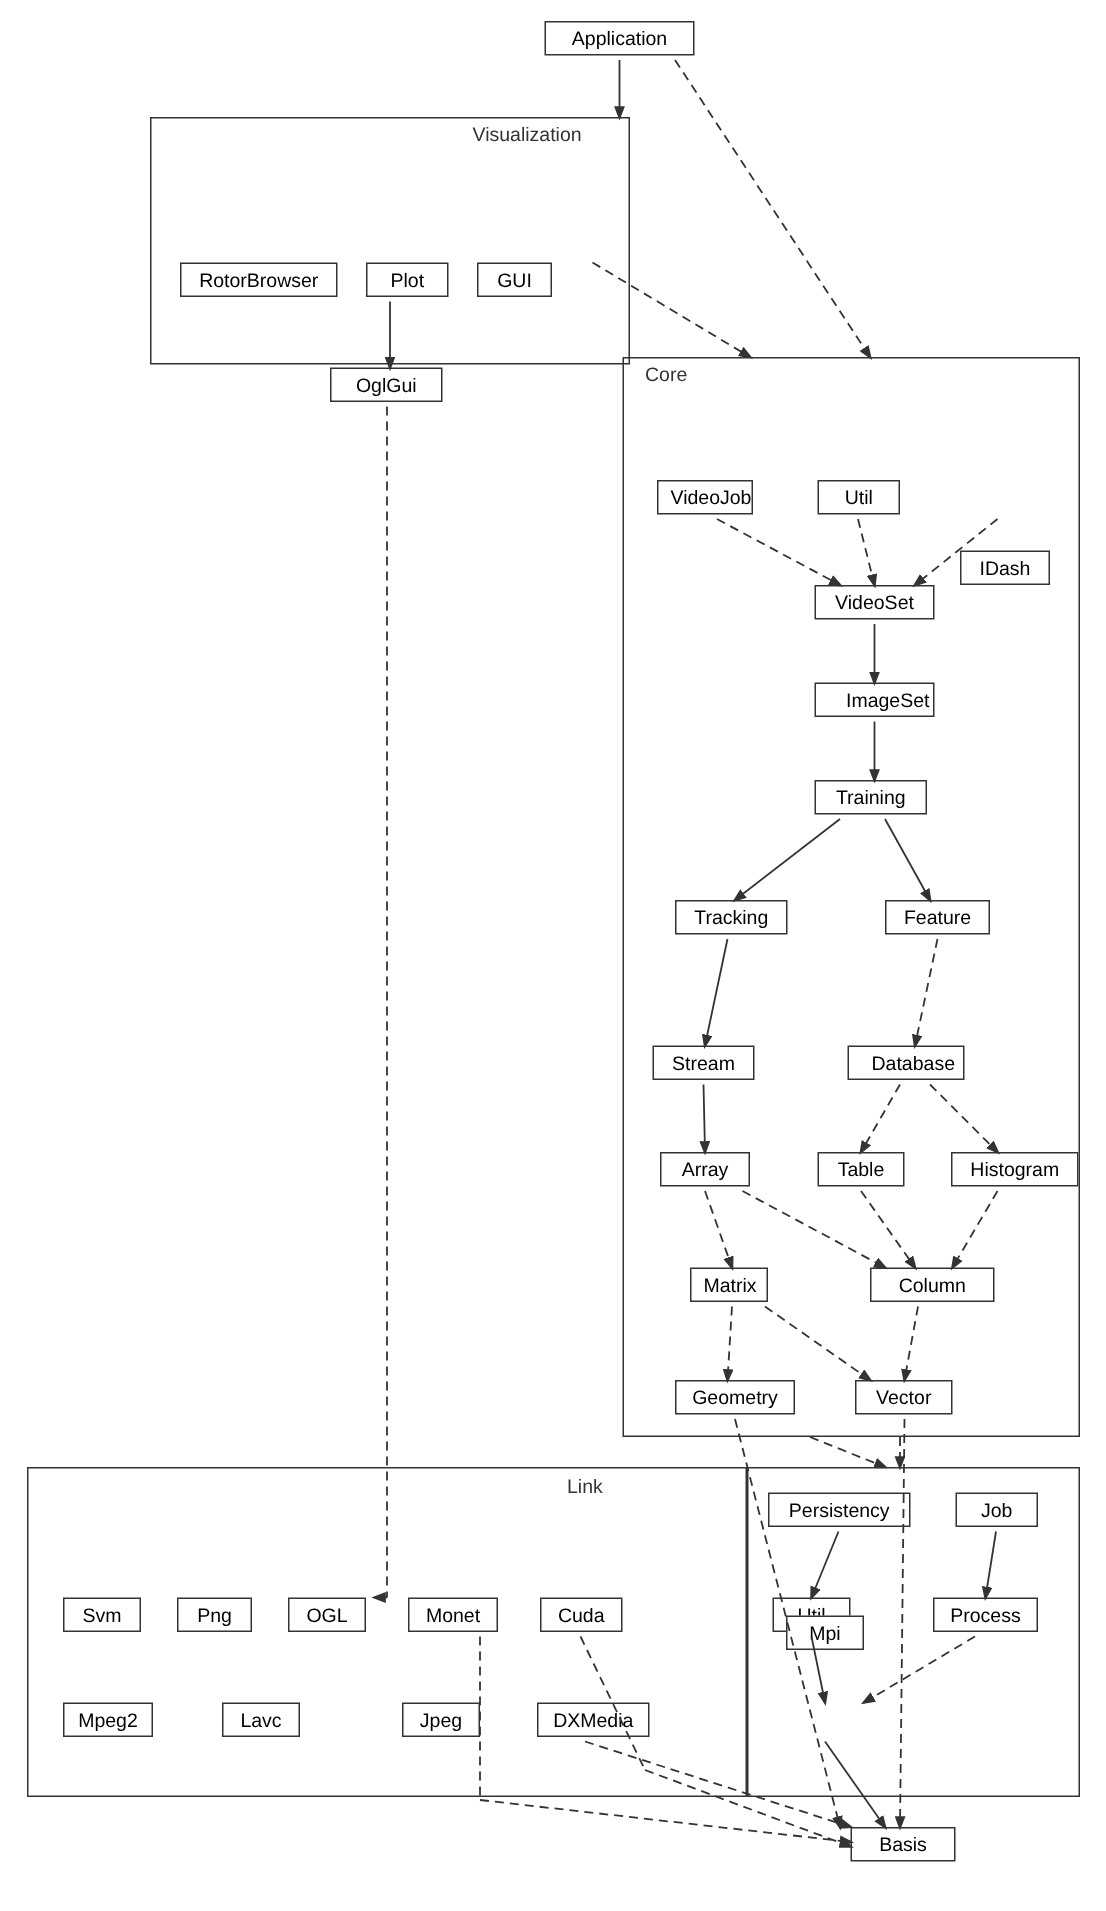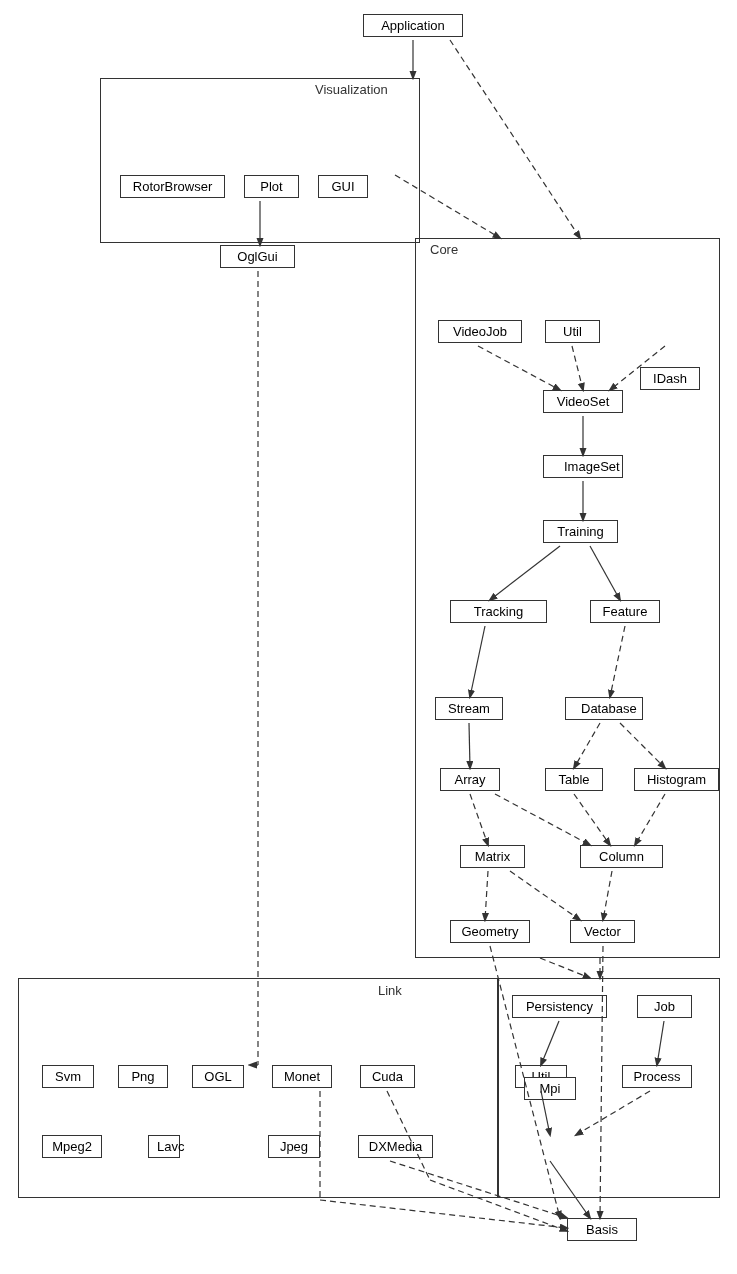--- a/index.html
+++ b/index.html
@@ -61,59 +61,59 @@
   <div class="group-box" style="left:498px; top:978px; width:222px; height:220px;"></div>
 
   <div class="node" style="left:363px; top:14px; width:100px;">Application</div>
 
   <div class="node" style="left:120px; top:175px; width:105px;">RotorBrowser</div>
   <div class="node" style="left:244px; top:175px; width:55px;">Plot</div>
   <div class="node" style="left:318px; top:175px; width:50px;">GUI</div>
 
   <div class="node" style="left:220px; top:245px; width:75px;">OglGui</div>
 
-  <div class="node" style="left:438px; top:320px; width:84px;">VideoJob</div>
+  <div class="node" style="left:438px; top:320px; width:64px;">VideoJob</div>
   <div class="node" style="left:545px; top:320px; width:55px;">Util</div>
   <div class="node" style="left:640px; top:320px; width:60px;margin-top:47px;">IDash</div>
 
   <div class="node" style="left:543px; top:390px; width:80px;">VideoSet</div>
 
   <div class="node" style="left:543px; top:455px; width:80px;padding-left:20px;">ImageSet</div>
 
   <div class="node" style="left:543px; top:520px; width:75px;">Training</div>
 
-  <div class="node" style="left:450px; top:600px; width:97px;">Tracking</div>
+  <div class="node" style="left:450px; top:600px; width:75px;">Tracking</div>
   <div class="node" style="left:590px; top:600px; width:70px;">Feature</div>
 
   <div class="node" style="left:435px; top:697px; width:68px;">Stream</div>
   <div class="node" style="left:565px; top:697px; width:78px;padding-left:15px;">Database</div>
 
   <div class="node" style="left:440px; top:768px; width:60px;">Array</div>
   <div class="node" style="left:545px; top:768px; width:58px;">Table</div>
   <div class="node" style="left:634px; top:768px; width:85px;">Histogram</div>
 
-  <div class="node" style="left:460px; top:845px; width:65px;">Matrix</div>
+  <div class="node" style="left:460px; top:845px; width:52px;">Matrix</div>
   <div class="node" style="left:580px; top:845px; width:83px;">Column</div>
 
   <div class="node" style="left:450px; top:920px; width:80px;">Geometry</div>
   <div class="node" style="left:570px; top:920px; width:65px;">Vector</div>
 
   <div class="node" style="left:512px; top:995px; width:95px;">Persistency</div>
   <div class="node" style="left:637px; top:995px; width:55px;">Job</div>
 
   <div class="node" style="left:42px; top:1065px; width:52px;">Svm</div>
   <div class="node" style="left:118px; top:1065px; width:50px;">Png</div>
   <div class="node" style="left:192px; top:1065px; width:52px;">OGL</div>
   <div class="node" style="left:272px; top:1065px; width:60px;">Monet</div>
   <div class="node" style="left:360px; top:1065px; width:55px;">Cuda</div>
   <div class="node" style="left:515px; top:1065px; width:52px;">Util</div>
   <div class="node" style="left:622px; top:1065px; width:70px;">Process</div>
 
   <div class="node" style="left:42px; top:1135px; width:60px;">Mpeg2</div>
-  <div class="node" style="left:148px; top:1135px; width:32px;">Lavc</div>
+  <div class="node" style="left:148px; top:1135px; width:52px;">Lavc</div>
   <div class="node" style="left:268px; top:1135px; width:52px;">Jpeg</div>
   <div class="node" style="left:358px; top:1135px; width:75px;">DXMedia</div>
   <div class="node" style="left:524px; top:1077px; width:52px;">Mpi</div>
 
   <div class="node" style="left:567px; top:1218px; width:70px;">Basis</div>
 
   <svg xmlns="http://www.w3.org/2000/svg">
     <defs>
 
       <marker id="arrow" markerWidth="8" markerHeight="8" refX="6" refY="3" orient="auto">

